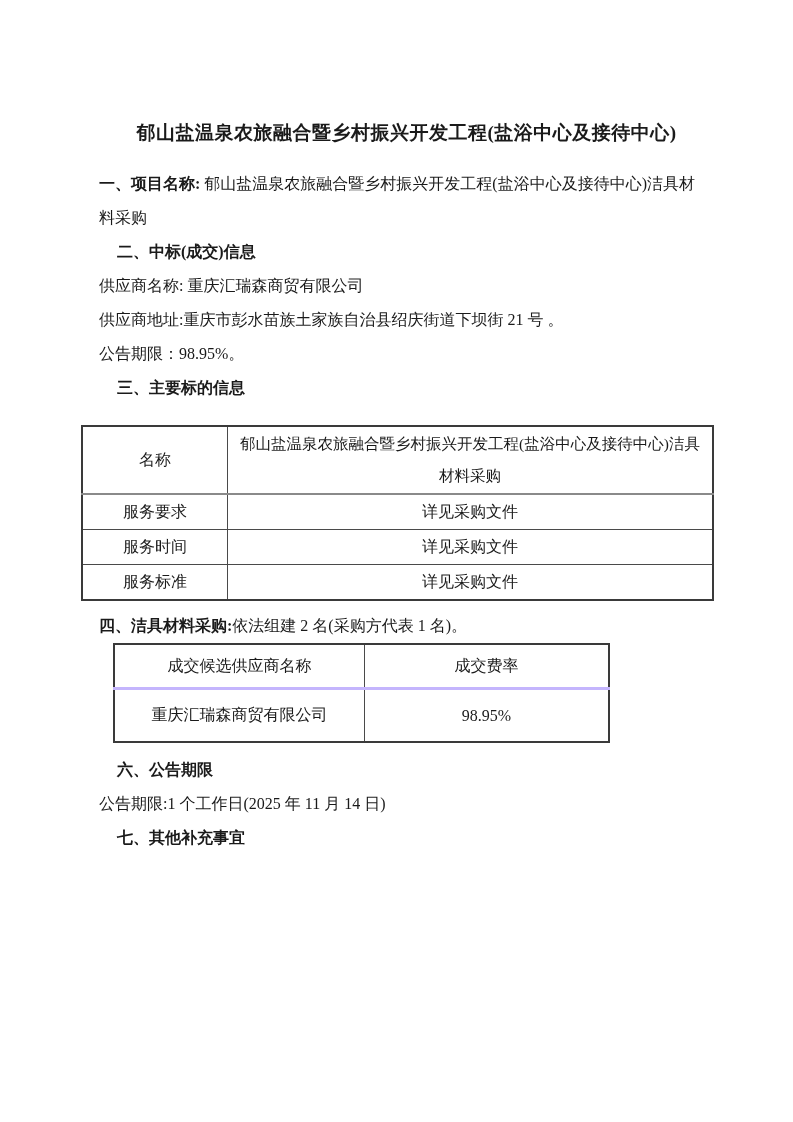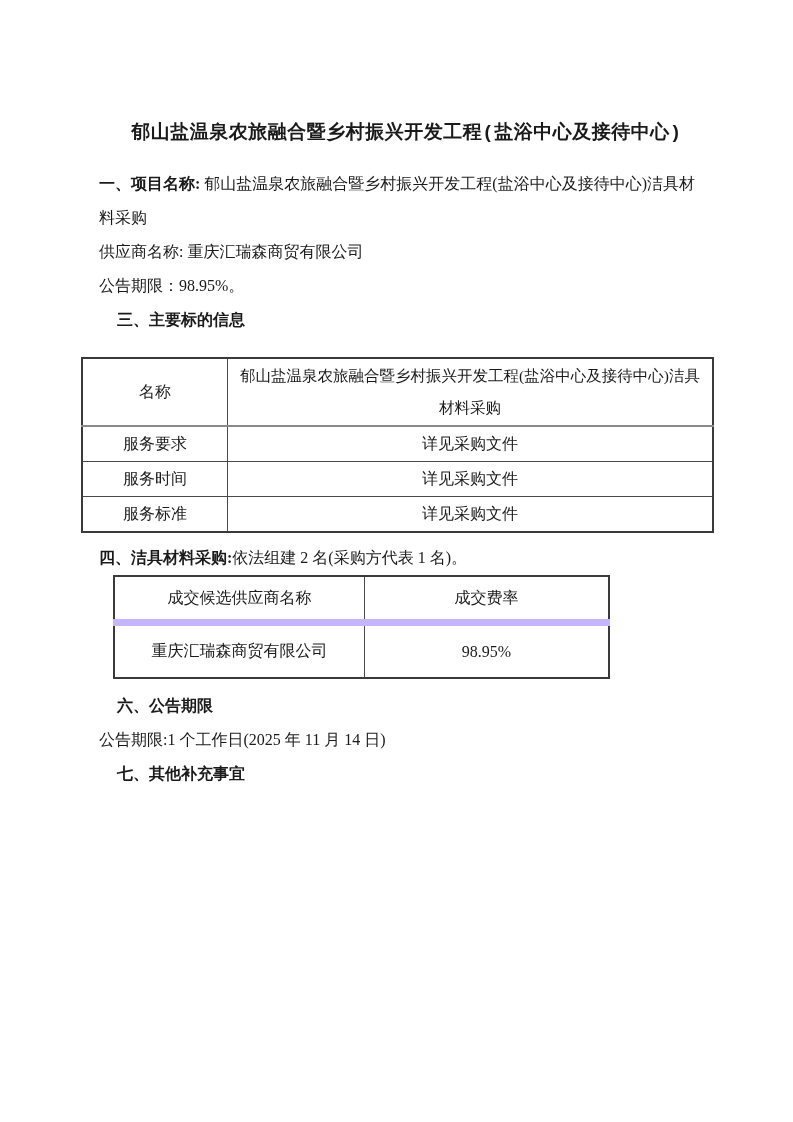--- a/index.html
+++ b/index.html
@@ -19,21 +19,20 @@
     position: absolute;
     left: 99px; top: 120px;
     width: 615px;
   }
   .title {
     text-align: center;
     font-weight: bold;
     font-size: 19px;
     line-height: 26px;
     letter-spacing: 0.5px;
-    font-family: Liberation Mono, monospace;
   }
   .title-1 { margin: 0 0 21px 0; }
   .title-2 { margin: 0 0 57px 0; }
   .line {
     font-size: 16px;
     line-height: 34px;
     margin: 0;
   }
   .heading { font-weight: bold; text-indent: 18px; }
   .lbl-bold { font-weight: bold; }
@@ -65,38 +64,40 @@
     border: 2px solid #3a3a3a;
   }
   .tbl2 td {
     border: 1px solid #4a4a4a;
     text-align: center;
     vertical-align: middle;
     font-size: 16px;
     padding: 0 6px;
   }
   .tbl2 .col-supplier { width: 237px; }
-  .tbl2 tr.hdr td { height: 42px; border-bottom: 7px solid #c4b5fd; }
+  .tbl2 tr.hdr td { height: 42px; border-bottom: 3px solid #c4b5fd; }
   .tbl2 tr.body td { height: 51px; }
 
   .mt6 { margin-top: 10px; }
 </style>
 </head>
 <body>
 
 <div class="page">
   <div class="content">
 
     <div class="title title-1">郁山盐温泉农旅融合暨乡村振兴开发工程(盐浴中心及接待中心)</div>
 
     <p class="line p1"><span class="lbl-bold">一、项目名称: </span><span>郁山盐温泉农旅融合暨乡村振兴开发工程(盐浴中心及接待中心)洁具材料采购</span></p>
 
+    <p class="line heading">二、中标(成交)信息</p>
 
     <p class="line"><span>供应商名称: </span><span>重庆汇瑞森商贸有限公司</span></p>
 
+    <p class="line"><span>供应商地址:</span><span>重庆市彭水苗族土家族自治县绍庆街道下坝街 21 号 。</span></p>
 
     <p class="line"><span>公告期限：</span><span>98.95%。</span></p>
 
     <p class="line heading">三、主要标的信息</p>
 
     <table class="tbl1">
       <tbody>
         <tr class="row-name">
           <td class="col-label">名称</td>
           <td class="cell-value">郁山盐温泉农旅融合暨乡村振兴开发工程(盐浴中心及接待中心)洁具材料采购</td>

